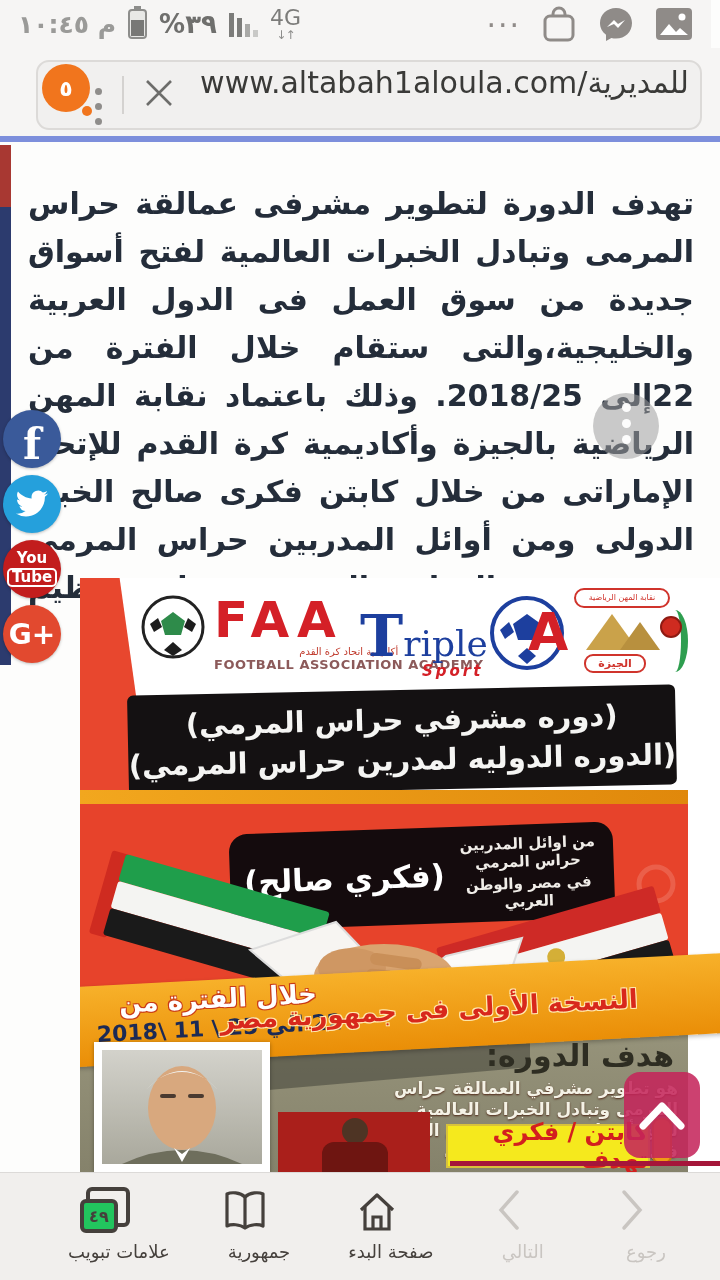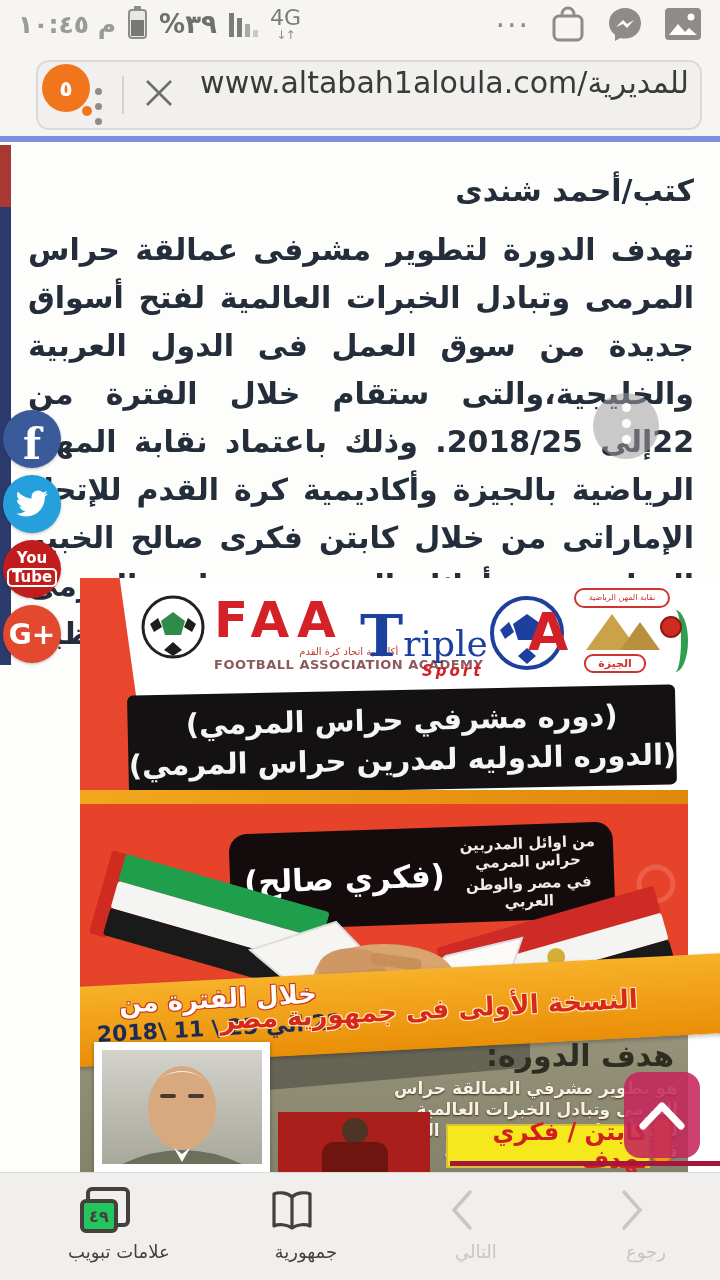--- a/index.html
+++ b/index.html
@@ -1,21 +1,21 @@
 <!DOCTYPE html>
 <html><head>
 <meta charset="utf-8">
 <style>
   * { margin:0; padding:0; box-sizing:border-box; }
   html,body { width:720px; height:1280px; }
   body { font-family:"DejaVu Sans", sans-serif; background:#fff; overflow:hidden; }
   .screen { position:relative; width:720px; height:1280px; background:#fdfdfc; overflow:hidden; }
 
   
-  .statusbar { position:absolute; top:0; left:0; right:0; height:48px; background:#f6f5f4;
+  .statusbar { position:absolute; top:0; left:0; right:9px; height:48px; background:#f6f5f4;
                display:flex; align-items:center; justify-content:space-between; padding:0 18px; }
   .sb-left { display:flex; align-items:center; gap:12px; direction:ltr; }
   .sb-time { font-size:25px; color:#9a9a98; font-weight:bold; }
   .sb-batt { position:relative; width:19px; height:30px; border:2px solid #8d8d8b; border-radius:4px; background:#e8e8e6; }
   .sb-batt::before { content:''; position:absolute; top:-5px; left:4px; width:7px; height:4px; background:#8d8d8b; }
   .sb-batt::after { content:''; position:absolute; bottom:1px; left:1px; right:1px; height:16px; background:#787876; }
   .sb-pct { font-size:26px; color:#6f6f6d; font-weight:bold; }
   .sb-bars { display:flex; align-items:flex-end; gap:3px; height:26px; }
   .sb-bars i { display:block; width:5px; background:#7c7c7a; }
   .sb-bars i:nth-child(1){height:24px;} .sb-bars i:nth-child(2){height:19px;}
@@ -223,21 +223,20 @@
       </div>
     <div class="pilldiv"></div>
     <svg class="urlx" width="34" height="34" viewBox="0 0 34 34">
       <path d="M5 5 L29 29 M29 5 L5 29" stroke="#6d6d6b" stroke-width="2.6" fill="none"></path>
     </svg>
     <div class="urltext">www.altabah1aloula.com/للمديرية</div>
   </div>
   <div class="progress"></div>
 
   <div class="article">
-    <div class="byline">كتب/أحمد شندى</div>
     <div class="bodytext">تهدف الدورة لتطوير مشرفى عمالقة حراس المرمى وتبادل الخبرات العالمية لفتح أسواق جديدة من سوق العمل فى الدول العربية والخليجية،والتى ستقام خلال الفترة من 22إلى 2018/25. وذلك باعتماد نقابة المهن الرياضية بالجيزة وأكاديمية كرة القدم للإتحاد الإماراتى من خلال كابتن فكرى صالح الخبير الدولى ومن أوائل المدربين حراس المرمى فى مصر والوطن العربى برعاية تنظيم مؤسسة تربيل Aسبورت.</div>
   </div>
 
   <div class="strip-red"></div>
   <div class="strip-navy"></div>
   <div class="social">
     <div class="soc soc-fb">f</div>
     <div class="soc soc-tw">
       <svg width="34" height="28" viewBox="0 0 34 28">
         <path d="M33 3.5 c-1.2.6-2.5 1-3.8 1.2 A6.6 6.6 0 0 0 32.1 1 c-1.3.8-2.7 1.3-4.2 1.6 A6.6 6.6 0 0 0 16.5 7 c0 .5.1 1 .2 1.5 C11.2 8.2 6.3 5.6 3 1.6 a6.6 6.6 0 0 0 2 8.8 c-1 0-2-.3-2.9-.8 v.1 c0 3.2 2.3 5.9 5.3 6.5 c-1 .3-2 .3-3 .1 a6.6 6.6 0 0 0 6.2 4.6 A13.3 13.3 0 0 1 .8 23.6 A18.8 18.8 0 0 0 11 26.5 c12.2 0 18.9-10.1 18.9-18.9 v-.9 c1.3-.9 2.4-2 3.1-3.2 Z" fill="#fff"></path>
@@ -387,20 +386,30 @@
       <div class="nav-ico">
         <svg width="28" height="46" viewBox="0 0 28 46">
           <path d="M22 5 L6 23 L22 41" fill="none" stroke="currentColor" stroke-width="3.5" stroke-linecap="round"></path>
         </svg>
       </div>
       <div class="nav-label">التالي</div>
     </div>
     <div class="nav-item">
       <div class="nav-ico">
         <svg width="48" height="46" viewBox="0 0 48 46">
+          <path d="M8 23 L24 8 L40 23" fill="none" stroke="currentColor" stroke-width="3.2" stroke-linejoin="round"></path>
+          <path d="M12 20 V42 H36 V20" fill="none" stroke="currentColor" stroke-width="3.2"></path>
+          <path d="M20 42 V30 H28 V42" fill="none" stroke="currentColor" stroke-width="3.2"></path>
+        </svg>
+      </div>
+      <div class="nav-label">صفحة البدء</div>
+    </div>
+    <div class="nav-item">
+      <div class="nav-ico">
+        <svg width="48" height="46" viewBox="0 0 48 46">
           <path d="M24 10 C19 5 10 5 6 7 V39 C10 37 19 37 24 41 C29 37 38 37 42 39 V7 C38 5 29 5 24 10 Z" fill="none" stroke="currentColor" stroke-width="3.2" stroke-linejoin="round"></path>
           <path d="M24 10 V41" stroke="currentColor" stroke-width="3.2"></path>
         </svg>
       </div>
       <div class="nav-label">جمهورية</div>
     </div>
     <div class="nav-item">
       <div class="nav-ico">
         <div class="tabs-ico">
           <div class="tabs-front">٤٩</div>

